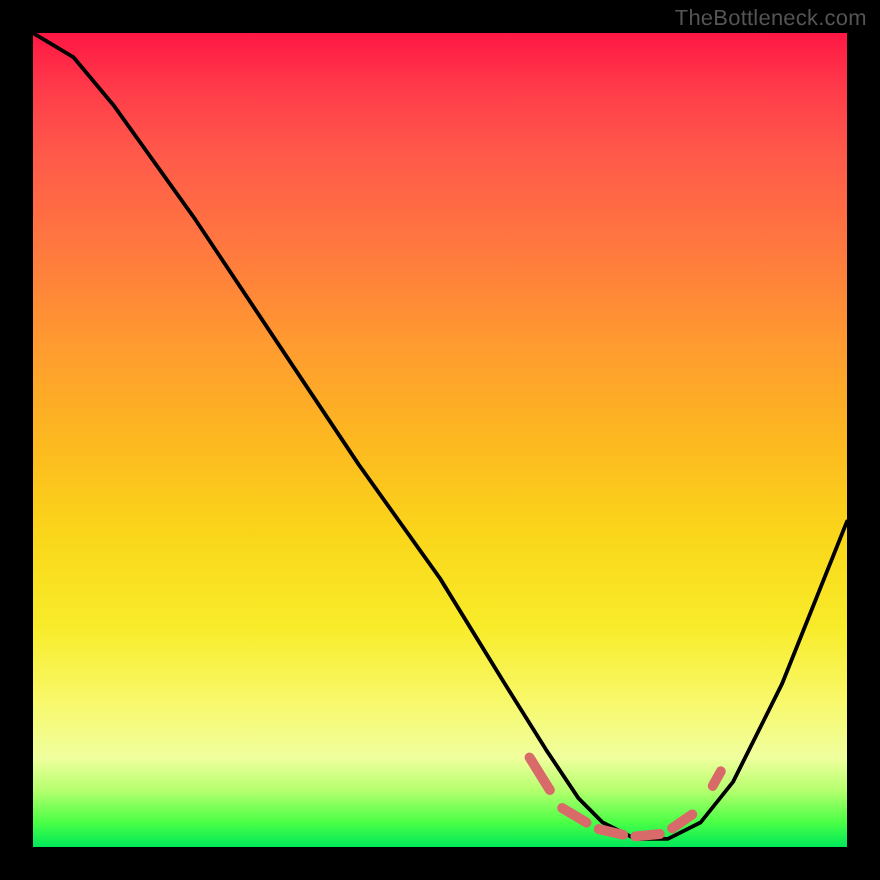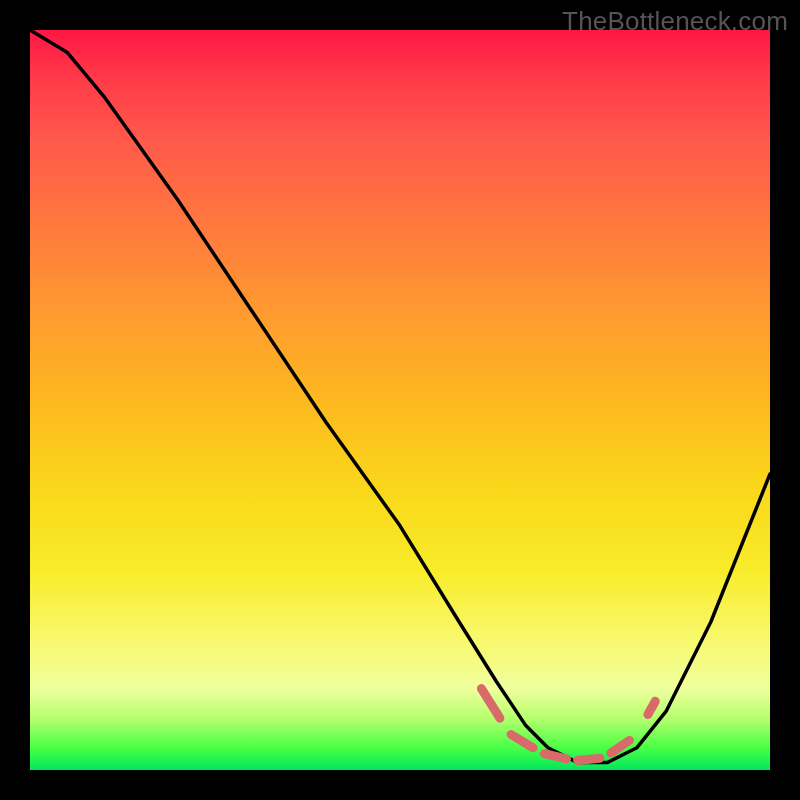--- a/index.html
+++ b/index.html
@@ -9,21 +9,21 @@
     height: 800px;
     position: relative;
     background: #000;
   }
   .watermark {
     position: absolute;
     top: 6px;
     right: 12px;
     color: #555;
     font-family: Arial, Helvetica, sans-serif;
-    font-size: 26px;
+    font-size: 20px;
     font-weight: 500;
     letter-spacing: 0.2px;
   }
   .plot-area {
     position: absolute;
     left: 30px;
     top: 30px;
     width: 740px;
     height: 740px;
     

